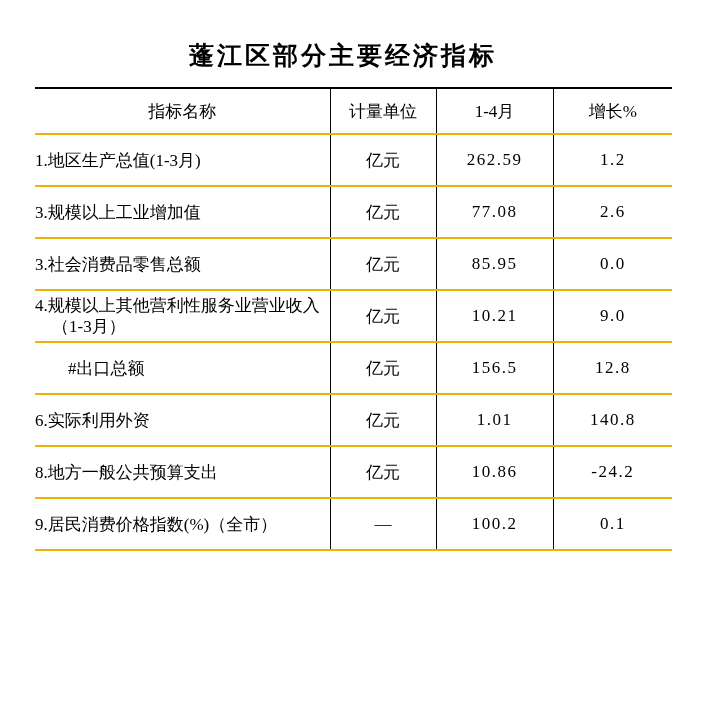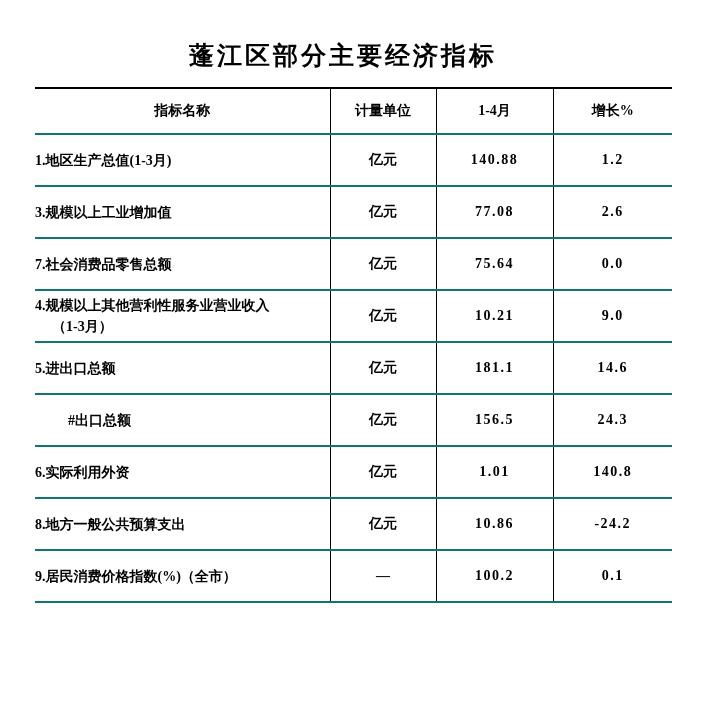--- a/index.html
+++ b/index.html
@@ -32,23 +32,23 @@
     left: 35px;
     top: 87px;
     width: 637px;
     border-collapse: collapse;
     table-layout: fixed;
   }
   table.indicators th,
   table.indicators td {
     padding: 0;
     vertical-align: middle;
-    font-size: 14px;
-    font-weight: bold;
-    border-bottom: 2px solid #0f766e;
+    font-size: 17px;
+    font-weight: normal;
+    border-bottom: 2px solid #eab308;
     overflow: hidden;
   }
   table.indicators thead th {
     border-top: 2px solid #000000;
     height: 44px;
     text-align: center;
   }
   table.indicators th + th,
   table.indicators td + td {
     border-left: 1.5px solid #000000;
@@ -95,55 +95,49 @@
         <th>指标名称</th>
         <th>计量单位</th>
         <th>1-4月</th>
         <th>增长%</th>
       </tr>
     </thead>
     <tbody>
       <tr>
         <td class="name">1.地区生产总值(1-3月)</td>
         <td class="center">亿元</td>
-        <td class="num">140.88</td>
+        <td class="num">262.59</td>
         <td class="num">1.2</td>
       </tr>
       <tr>
         <td class="name">3.规模以上工业增加值</td>
         <td class="center">亿元</td>
         <td class="num">77.08</td>
         <td class="num">2.6</td>
       </tr>
       <tr>
-        <td class="name">7.社会消费品零售总额</td>
+        <td class="name">3.社会消费品零售总额</td>
         <td class="center">亿元</td>
-        <td class="num">75.64</td>
+        <td class="num">85.95</td>
         <td class="num">0.0</td>
       </tr>
       <tr>
         <td class="name">
           <div>4.规模以上其他营利性服务业营业收入</div>
           <div class="sub-line">（1-3月）</div>
         </td>
         <td class="center">亿元</td>
         <td class="num">10.21</td>
         <td class="num">9.0</td>
       </tr>
       <tr>
-        <td class="name">5.进出口总额</td>
-        <td class="center">亿元</td>
-        <td class="num">181.1</td>
-        <td class="num">14.6</td>
-      </tr>
-      <tr>
         <td class="name indent">#出口总额</td>
         <td class="center">亿元</td>
         <td class="num">156.5</td>
-        <td class="num">24.3</td>
+        <td class="num">12.8</td>
       </tr>
       <tr>
         <td class="name">6.实际利用外资</td>
         <td class="center">亿元</td>
         <td class="num">1.01</td>
         <td class="num">140.8</td>
       </tr>
       <tr>
         <td class="name">8.地方一般公共预算支出</td>
         <td class="center">亿元</td>

